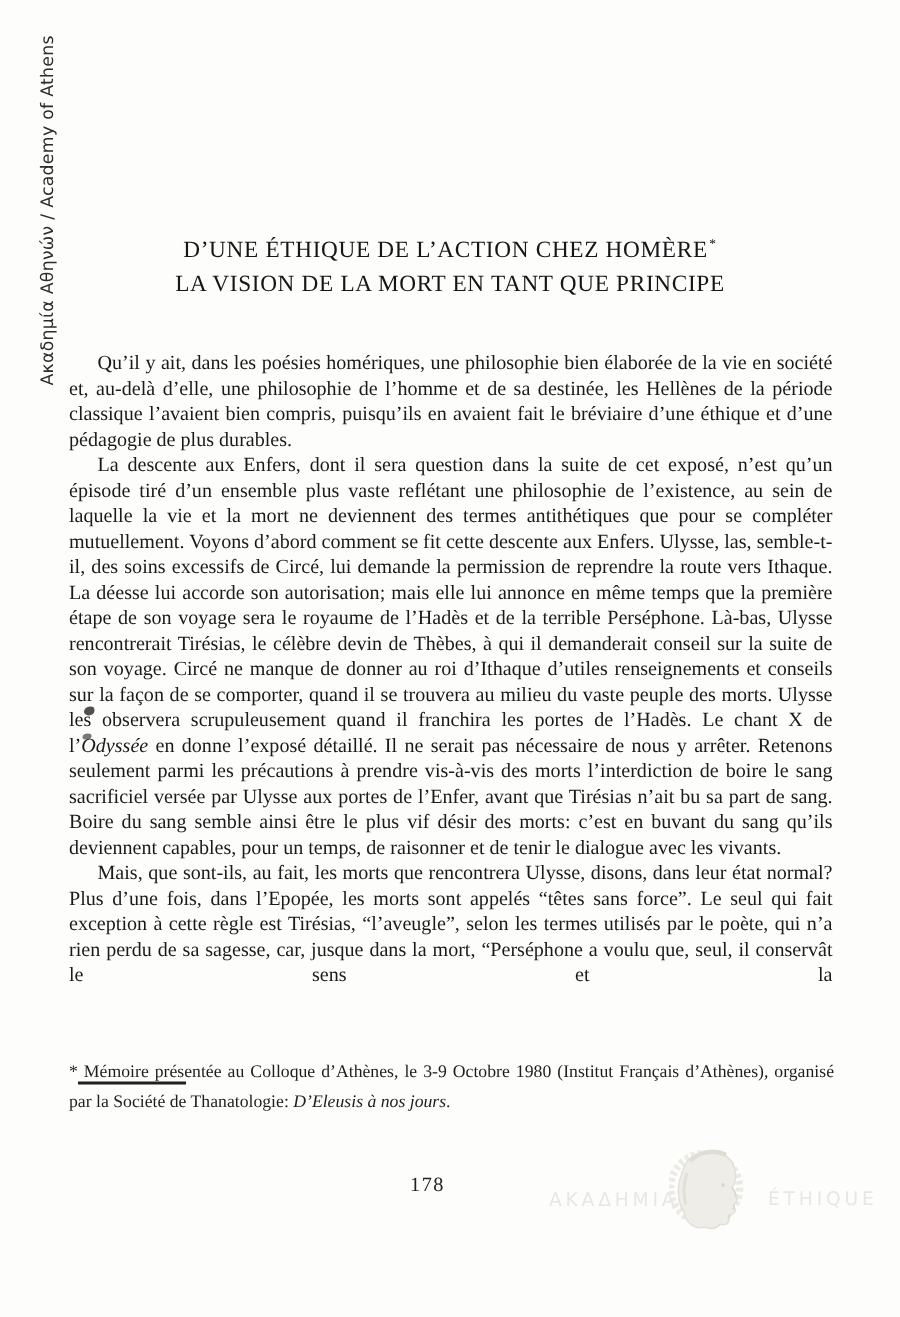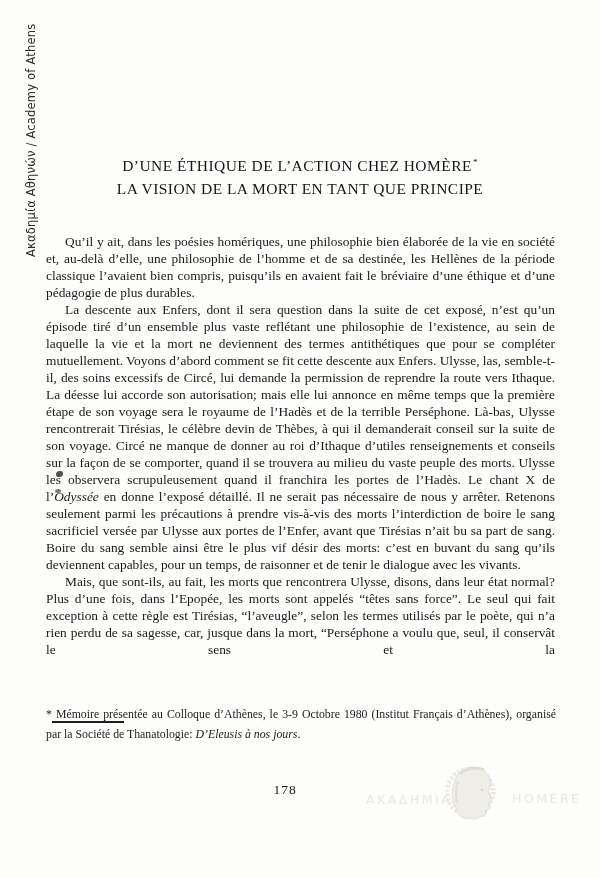--- a/index.html
+++ b/index.html
@@ -157,16 +157,16 @@
   <div class="watermark">
     <span class="wm-text wm-left">ΑΚΑΔΗΜΙΑ</span>
     <svg class="wm-head" viewBox="0 0 56 70" xmlns="http://www.w3.org/2000/svg">
       <circle cx="24" cy="28" r="23" fill="none" stroke="#eceae4" stroke-width="5" stroke-dasharray="2.5 2"></circle>
       <path d="M18 6 C30 0 42 6 44 16 C45 21 44 25 42 28 L45 33 C46 36 45 38 43 39 L44 43 C44 45 42 46 40 46 L40 49 C40 52 37 53 34 52 C32 55 27 56 24 54 C17 56 11 51 10 44 C6 38 5 28 8 20 C10 12 13 8 18 6 Z" fill="#efede8" stroke="#e3e0d9" stroke-width="1"></path>
       <path d="M14 10 C20 4 30 2 38 6" stroke="#e0ddd5" stroke-width="3" fill="none"></path>
       <path d="M42 28 C44 30 45 32 44 34 M43 39 C44.2 40 43.5 41.8 42 42 M40 46 C41 47 40.3 48 39 48" stroke="#dcd8cf" stroke-width="1" fill="none"></path>
       <circle cx="36" cy="26" r="1.3" fill="#dcd8cf"></circle>
       <path d="M12 18 C10 24 9.5 32 11 39" stroke="#e2dfd8" stroke-width="2" fill="none"></path>
     </svg>
-    <span class="wm-text wm-right">HOMÈRE</span>
+    <span class="wm-text wm-right">ÉTHIQUE</span>
   </div>
 
 </div>
 
 </body></html>

